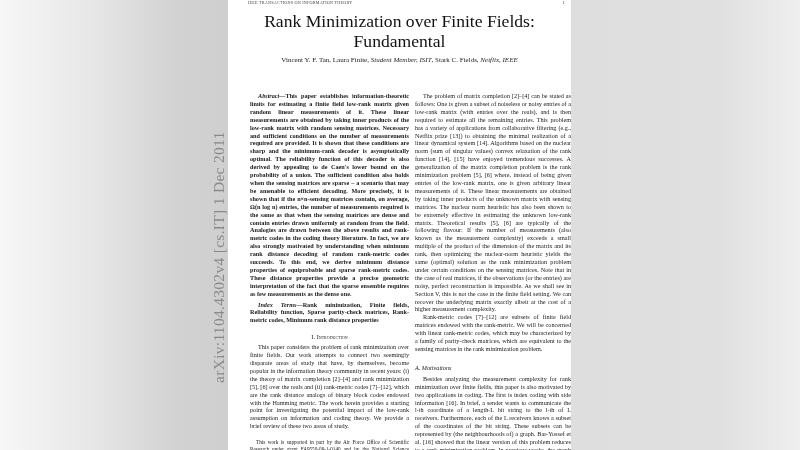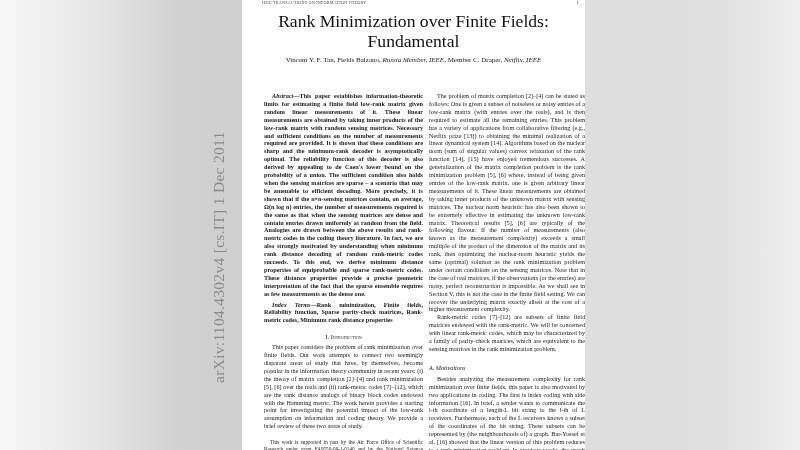--- a/index.html
+++ b/index.html
@@ -3,21 +3,21 @@
 <meta charset="utf-8">
 <style>
   html, body { margin:0; padding:0; }
   body {
     width:800px; height:450px; overflow:hidden; position:relative;
     background: linear-gradient(90deg, #f7f7f7 0%, #e6e6e6 12%, #d2d2d2 22%, #cfcfcf 28%, #dedede 72%, #e0e0e0 90%, #efefef 100%);
     font-family: "Liberation Serif", "DejaVu Serif", serif;
     color:#1a1a1a;
   }
   .page {
-    position:absolute; left:242px; top:0; width:343px; height:450px;
+    position:absolute; left:228px; top:0; width:343px; height:450px;
     background:#ffffff; overflow:hidden;
   }
   .running-head {
     position:absolute; left:20px; top:0px; font-size:4.2px; letter-spacing:0.2px;
     color:#444; text-transform:uppercase;
   }
   .page-num { position:absolute; right:6px; top:0px; font-size:5px; color:#444; }
   .title {
     position:absolute; left:0; width:343px; top:11px; text-align:center;
     font-size:17.6px; line-height:20px; color:#111;
@@ -55,21 +55,21 @@
 <body>
 
 <div class="page">
   <div class="running-head">IEEE TRANSACTIONS ON INFORMATION THEORY</div>
   <div class="page-num">1</div>
 
   <div class="title">
     <div>Rank Minimization over Finite Fields: Fundamental</div>
   </div>
 
-  <div class="authors"><span>Vincent Y. F. Tan, Fields Balzano, </span><i>Russia Member, IEEE</i><span>, Member C. Draper, </span><i>Netflix, IEEE</i></div>
+  <div class="authors"><span>Vincent Y. F. Tan, Laura Finite, </span><i>Student Member, ISIT</i><span>, Stark C. Fields, </span><i>Netflix, IEEE</i></div>
 
   <div class="col col-left">
     <p class="abstract"><span class="lead">Abstract</span><span>—This paper establishes information-theoretic limits for estimating a finite field low-rank matrix given random linear measurements of it. These linear measurements are obtained by taking inner products of the low-rank matrix with random sensing matrices. Necessary and sufficient conditions on the number of measurements required are provided. It is shown that these conditions are sharp and the minimum-rank decoder is asymptotically optimal. The reliability function of this decoder is also derived by appealing to de Caen's lower bound on the probability of a union. The sufficient condition also holds when the sensing matrices are sparse – a scenario that may be amenable to efficient decoding. More precisely, it is shown that if the n×n-sensing matrices contain, on average, Ω(n log n) entries, the number of measurements required is the same as that when the sensing matrices are dense and contain entries drawn uniformly at random from the field. Analogies are drawn between the above results and rank-metric codes in the coding theory literature. In fact, we are also strongly motivated by understanding when minimum rank distance decoding of random rank-metric codes succeeds. To this end, we derive minimum distance properties of equiprobable and sparse rank-metric codes. These distance properties provide a precise geometric interpretation of the fact that the sparse ensemble requires as few measurements as the dense one.</span></p>
     <p class="index-terms"><span class="lead">Index Terms</span><span>—Rank minimization, Finite fields, Reliability function, Sparse parity-check matrices, Rank-metric codes, Minimum rank distance properties</span></p>
     <div class="section-head">I. Introduction</div>
     <p class="para">This paper considers the problem of rank minimization over finite fields. Our work attempts to connect two seemingly disparate areas of study that have, by themselves, become popular in the information theory community in recent years: (i) the theory of matrix completion [2]–[4] and rank minimization [5], [6] over the reals and (ii) rank-metric codes [7]–[12], which are the rank distance analogs of binary block codes endowed with the Hamming metric. The work herein provides a starting point for investigating the potential impact of the low-rank assumption on information and coding theory. We provide a brief review of these two areas of study.</p>
     <div class="footnote">
       <p>This work is supported in part by the Air Force Office of Scientific Research under grant FA9550-09-1-0140 and by the National Science Foundation under grant CCF 0963834. V. Y. F. Tan is also supported by A*STAR Singapore. This paper was presented in part at the IEEE International Symposium on Information Theory (ISIT), St. Petersburg, Russia, August 2011 [1].</p>
 
     </div>

